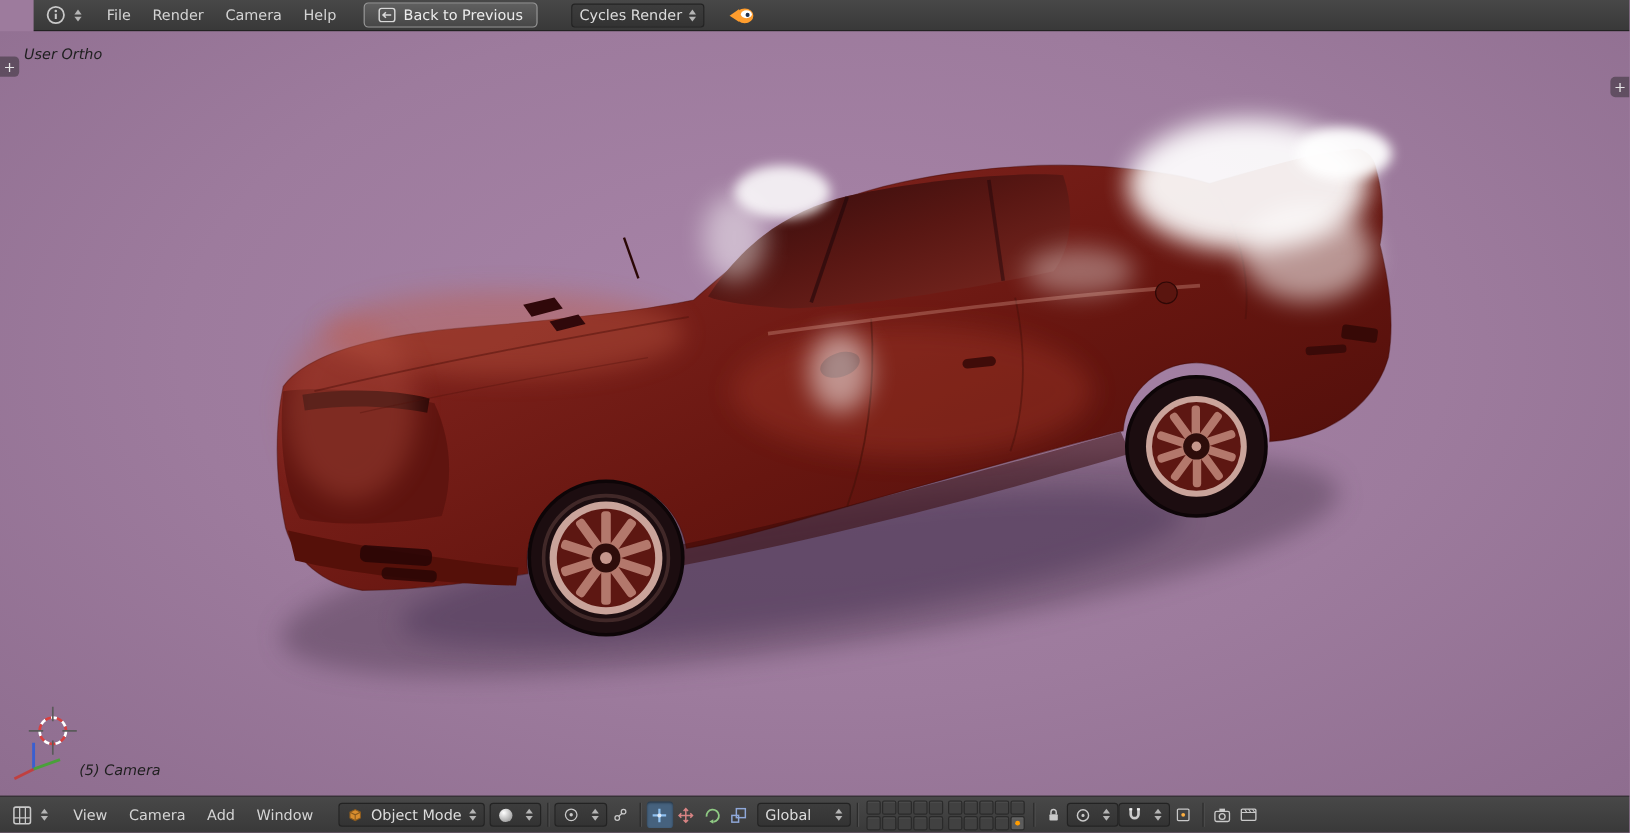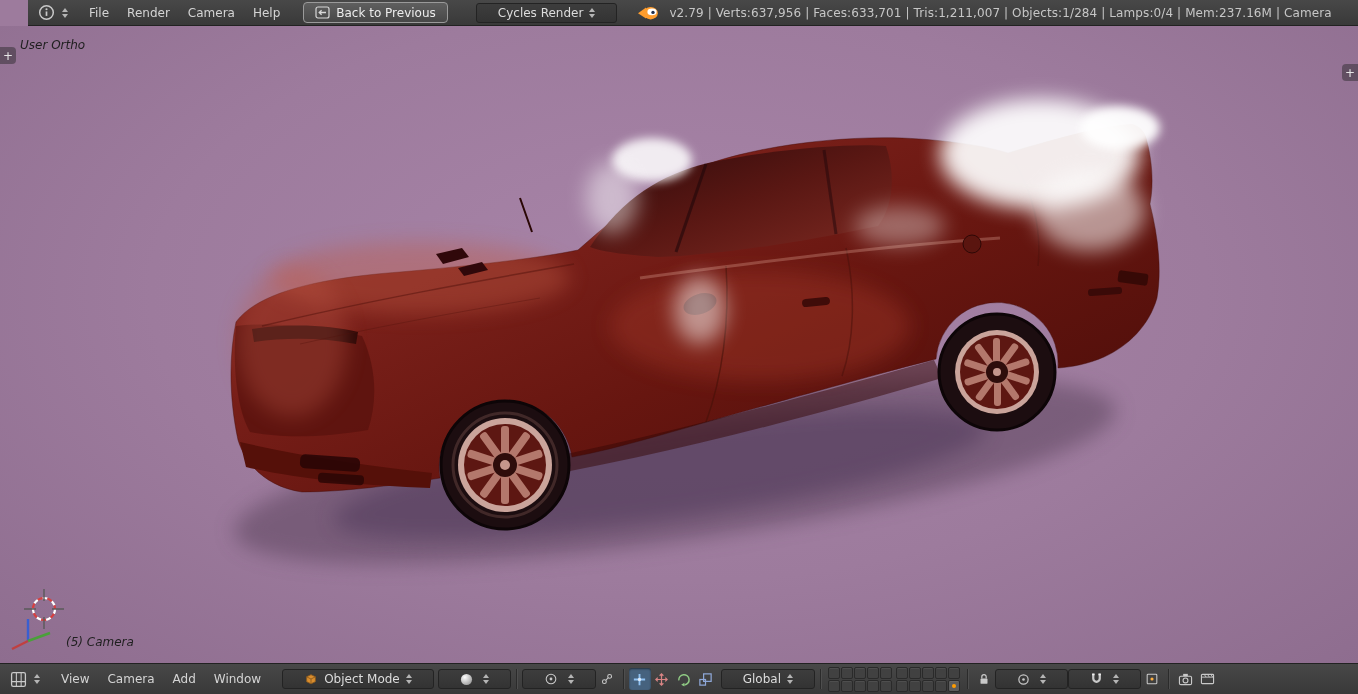--- a/index.html
+++ b/index.html
@@ -17,21 +17,21 @@
   }
   #top-bar { top:0; height:26px; border-bottom:1px solid #222;margin-left:28px; }
   #bottom-bar { bottom:0; height:31px; border-top:1px solid #222; }
   .menu-item { padding:3px 9px; border-radius:3px; cursor:default; white-space:nowrap; }
   .icon-btn {
     display:flex; align-items:center; gap:3px; padding:2px 4px; border-radius:3px;
     cursor:default;
   }
   .dropdown {
     display:flex; align-items:center; gap:6px; background:linear-gradient(#3d3d3d,#333);
-    border:1px solid #232323; border-radius:3px; padding:2px 21px; height:20px;
+    border:1px solid #232323; border-radius:3px; padding:2px 6px; height:20px;
     color:#dcdcdc; cursor:default; white-space:nowrap;
   }
   .raised-btn {
     display:flex; align-items:center; gap:6px; background:linear-gradient(#5f5f5f,#474747);
     border:1px solid #9a9a9a; border-radius:4px; padding:2px 11px; height:21px;
     color:#ececec; cursor:default; white-space:nowrap;
   }
   .updown { display:inline-flex; flex-direction:column; gap:2px; margin-left:4px; }
   .updown i { display:block; width:0; height:0; border-left:3px solid transparent; border-right:3px solid transparent; }
   .updown .up { border-bottom:4px solid #b5b5b5; }
@@ -108,21 +108,20 @@
         <i class="dn"></i>
       </span>
   </div>
   <div style="width:20px"></div>
   <svg width="22" height="16" viewBox="0 0 22 16">
     <path d="M1 8.2 L9 2.6 L9 13.4 Z" fill="#ff9d2e"></path>
     <ellipse cx="13.6" cy="8.2" rx="7.2" ry="6.2" fill="#ff9d2e"></ellipse>
     <ellipse cx="15" cy="6.9" rx="4.6" ry="3.3" fill="#ffffff"></ellipse>
     <circle cx="16" cy="7.4" r="1.7" fill="#20304e"></circle>
   </svg>
-  <div class="stats">v2.79 | Verts:637,956 | Faces:633,701 | Tris:1,211,007 | Objects:1/284 | Lamps:0/4 | Mem:237.16M | Camera</div>
 </div>
 
 <div id="viewport">
 
   <div id="view-name" class="vp-label">User Ortho</div>
   <div id="active-object" class="vp-label">(5) Camera</div>
 
   <div id="tab-left" class="edge-tab">+</div>
   <div id="tab-right" class="edge-tab">+</div>
 

